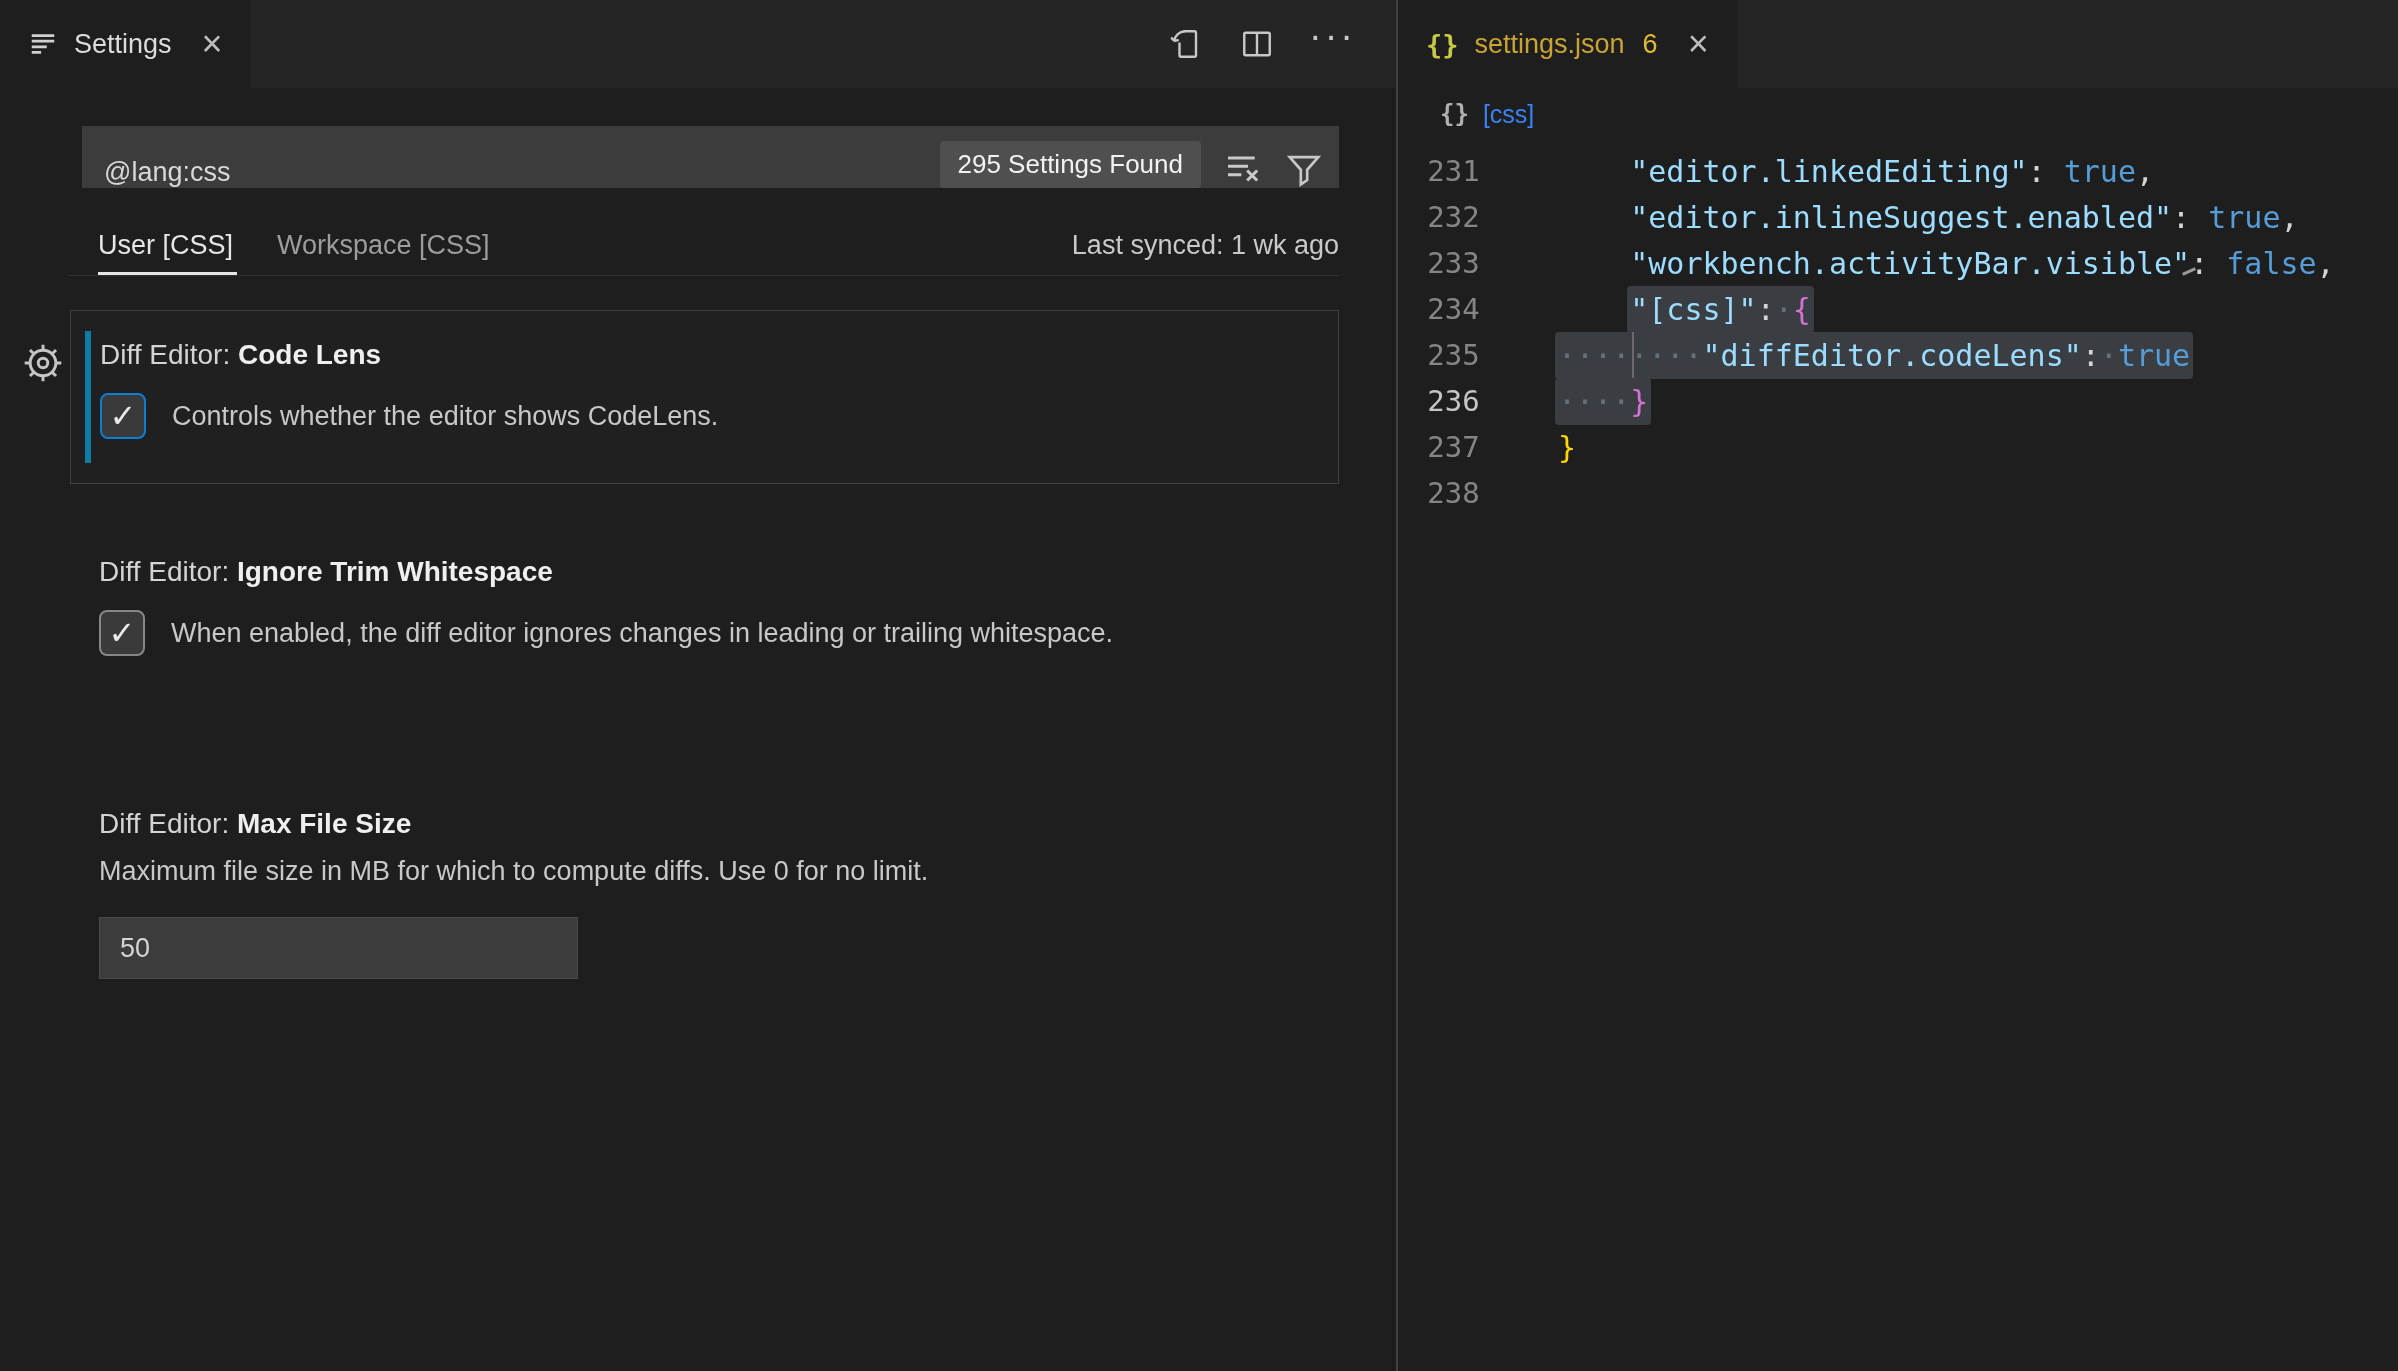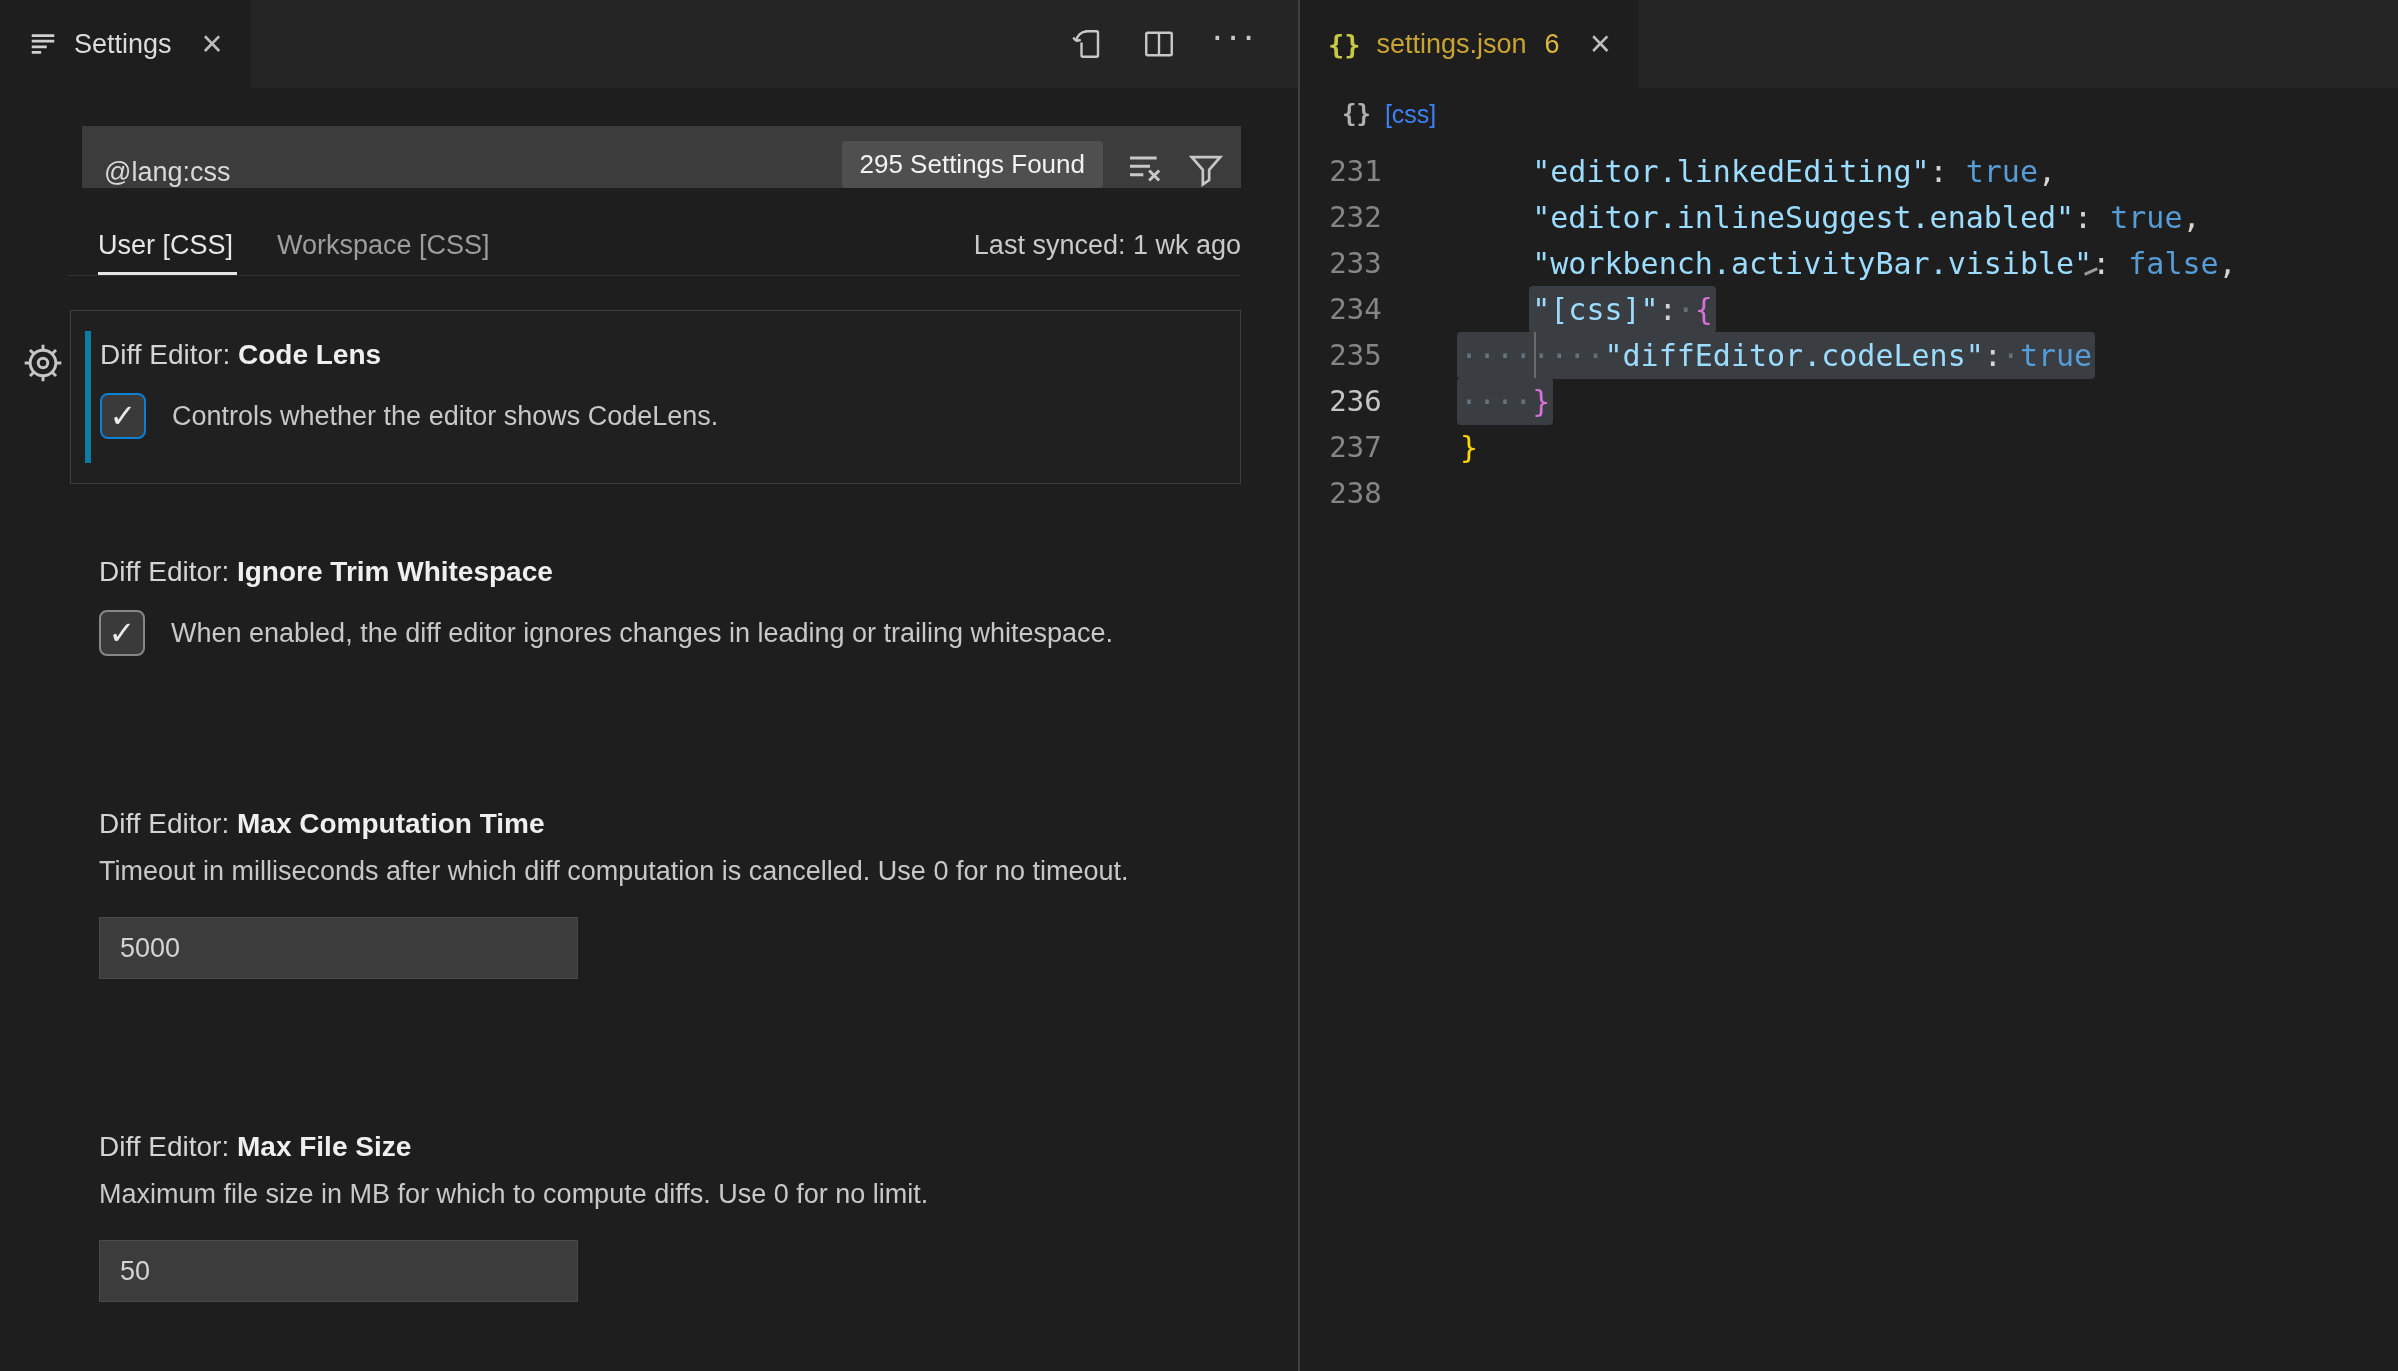--- a/index.html
+++ b/index.html
@@ -1,21 +1,21 @@
 <!DOCTYPE html>
 <html><head>
 <meta charset="utf-8">
 <style>
   * { margin:0; padding:0; box-sizing:border-box; }
   html,body { width:2398px; height:1371px; overflow:hidden; background:#1e1e1e;
     font-family:"Liberation Sans", sans-serif; color:#cccccc; }
   .workbench { display:flex; width:100%; height:100%; }
 
   
-  .group-left { width:1300px; position:relative; border-right:2px solid #414141; background:#1e1e1e; }
+  .group-left { width:1398px; position:relative; border-right:2px solid #414141; background:#1e1e1e; }
   .group-right { flex:1; position:relative; background:#1e1e1e; }
 
   
   .tab-strip { height:88px; background:#252526; display:flex; align-items:stretch; }
   .tab { display:flex; align-items:center; background:#1e1e1e; padding:0 28px; gap:16px; }
   .tab-label { font-size:27px; color:#dcdcdc; }
   .tab-close { font-size:36px; color:#bdbdbd; line-height:1; margin-left:14px; cursor:pointer; }
   .editor-actions { margin-left:auto; display:flex; align-items:center; gap:34px; padding-right:40px; }
   .action-icon { display:flex; align-items:center; justify-content:center; color:#c8c8c8; }
   .more-dots { font-size:38px; color:#c8c8c8; letter-spacing:3px; line-height:0.4; padding-bottom:14px;}
@@ -160,25 +160,20 @@
             </div>
           </div>
           <div class="setting-row">
             <div class="setting-title"><span class="cat">Diff Editor: </span><span class="name">Ignore Trim Whitespace</span></div>
             <div class="control-line">
               <div class="checkbox">✓</div>
               <div class="desc">When enabled, the diff editor ignores changes in leading or trailing whitespace.</div>
             </div>
           </div>
           <div class="setting-row">
-            <div class="setting-title"><span class="cat">Diff Editor: </span><span class="name">Max Computation Time</span></div>
-            <div class="desc">Timeout in milliseconds after which diff computation is cancelled. Use 0 for no timeout.</div>
-            <input class="num-input" value="5000" style="">
-          </div>
-          <div class="setting-row">
             <div class="setting-title"><span class="cat">Diff Editor: </span><span class="name">Max File Size</span></div>
             <div class="desc">Maximum file size in MB for which to compute diffs. Use 0 for no limit.</div>
             <input class="num-input" value="50" style="">
           </div>
         </div>
     </div>
   </div>
 
   <div class="group-right">
     <div class="tab-strip">

